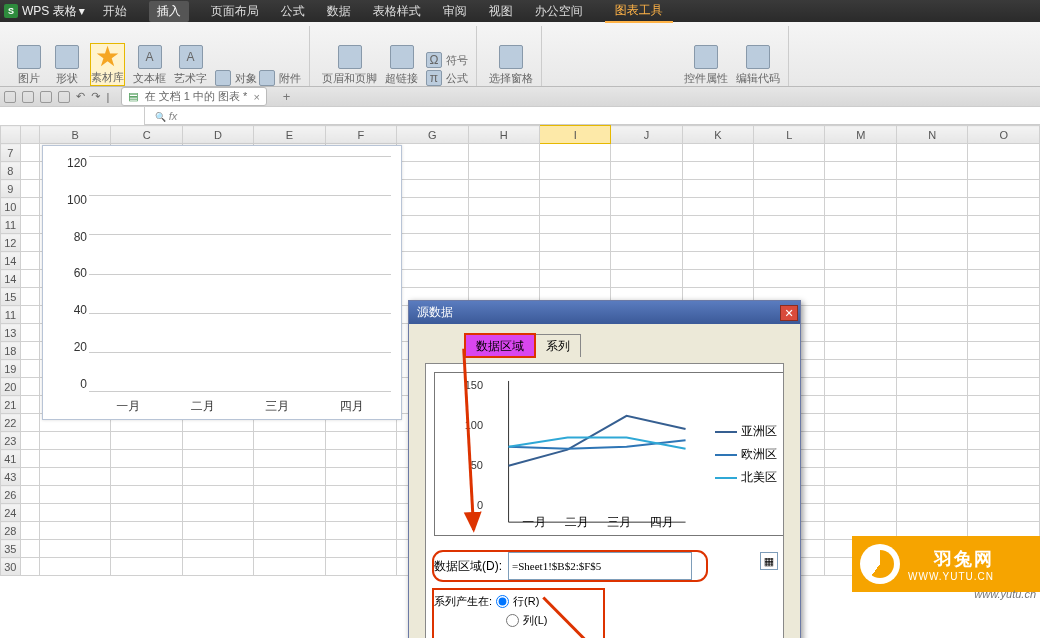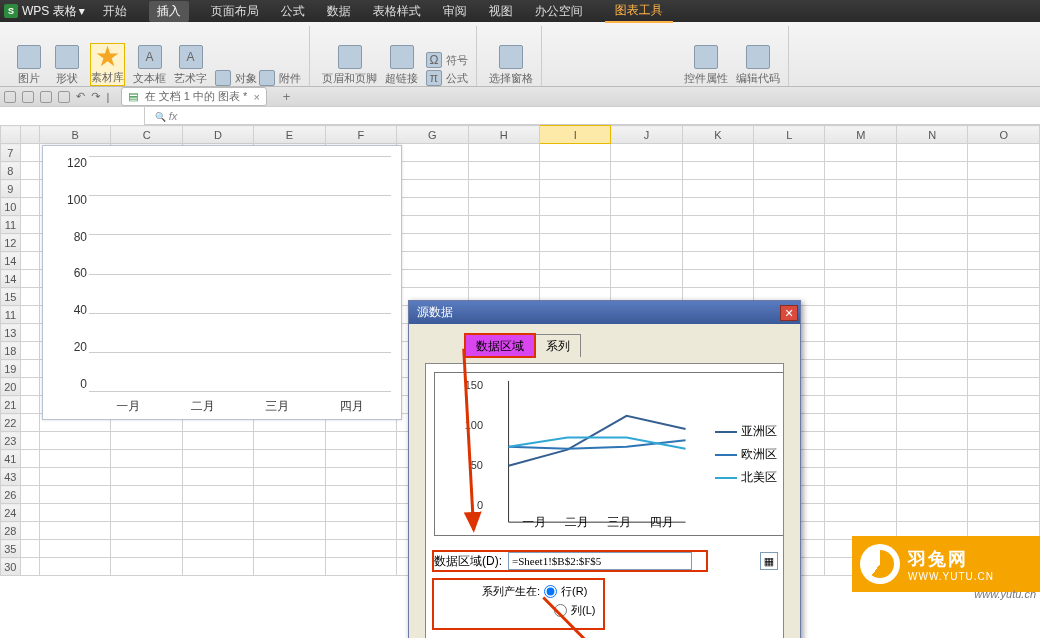--- a/index.html
+++ b/index.html
@@ -76,33 +76,33 @@
 .dlg-tabs .t.active.hl{ outline:2px solid #d30; outline-offset:-1px;}
 .dlg-pane{ border:1px solid #888; background:#fff; padding:8px; height:340px; overflow:hidden;}
 .preview-box{ border:1px solid #777; height:164px; margin:0 auto 16px; width:350px; position:relative; background:#fff;}
 .preview-box .yticks{ position:absolute; left:24px; top:6px; bottom:24px; width:24px; display:flex; flex-direction:column; justify-content:space-between; align-items:flex-end; font-size:11px; color:#333;}
 .preview-box .xcats{position:absolute; bottom:4px; left:78px; right:100px; display:flex; justify-content:space-around; font-size:12px;}
 .preview-box .legend{position:absolute; right:6px; top:50px; font-size:12px;}
 .preview-box .legend div{display:flex;align-items:center;gap:4px;margin-bottom:6px;}
 .preview-box .legend .sw{width:22px;height:0;border-top:2px solid;}
 .preview-box svg{position:absolute; inset:0;}
 .field-row{ display:flex; align-items:center; gap:6px; margin-bottom:10px; font-size:12px;}
-.field-row input[type=text]{ height:18px; border:1px solid #7e9db9; padding:0 3px; font-size:11px; font-family:SimSun;}
+.field-row input[type=text]{ height:28px; border:1px solid #7e9db9; padding:0 3px; font-size:11px; font-family:SimSun;}
 .hl-red{ outline:2px solid #d30; outline-offset:0;}
-.radio-row{ display:flex; align-items:center; gap:4px; padding-left:72px; margin-bottom:4px;margin-left:48px;}
+.radio-row{ display:flex; align-items:center; gap:4px; padding-left:72px; margin-bottom:4px;}
 
 
 .arrow-svg{ position:absolute; inset:0; pointer-events:none; }
 
 
 .wm{ position:absolute; right:0; bottom:46px; width:188px; height:56px; background:#f6a400; display:flex; align-items:center; padding-left:8px; gap:8px;}
 .wm .logo{ width:40px;height:40px;border-radius:50%;background:#fff; position:relative;}
 .wm .logo::before{content:""; position:absolute; inset:6px; border-radius:50%; background:conic-gradient(#f6a400 0 60%, transparent 60% 100%);}
 .wm .txt{ color:#fff; }
-.wm .cn{font-size:18px;font-weight:bold;letter-spacing:2px;}
+.wm .cn{font-size:18px;font-weight:bold;letter-spacing:2px;text-align:right;}
 .wm .url{font-size:10px;letter-spacing:1px;}
 .wm-shadow{position:absolute; right:4px; bottom:38px; font-size:11px; color:#777; font-style:italic;}
 </style>
 </head>
 <body>
 
 <div class="titlebar">
   <span class="logo-badge">S</span>
   <span class="app-name dropdown-arrow">WPS 表格</span>
   <div class="tabs-main">
@@ -805,21 +805,21 @@
               <span>三月</span>
               <span>四月</span>
             </div>
           <div class="legend" id="pv-legend">
               <div><span class="sw" style="border-color:#365f91"></span>亚洲区</div>
               <div><span class="sw" style="border-color:#2e75b5"></span>欧洲区</div>
               <div><span class="sw" style="border-color:#2fa8d6"></span>北美区</div>
             </div>
         </div>
 
-        <div class="field-row hl-red" style="width:272px;">
+        <div class="field-row hl-red" style="width:272px;border-radius:9px;">
           <span>数据区域(D):</span>
           <input type="text" style="width: 184px;" value="=Sheet1!$B$2:$F$5">
         </div>
         <span style="position:absolute; right:22px; top:228px; width:18px;height:18px;border:1px solid #7e9db9;background:#fff;display:inline-flex;align-items:center;justify-content:center;cursor:pointer;">▦</span>
 
         <div class="hl-red" style="width:169px; padding:4px 0 6px;">
           <div class="radio-row" style="padding-left:0;">
             <span>系列产生在:</span>
             <input type="radio" checked="" style="">
               <span>行(R)</span>

